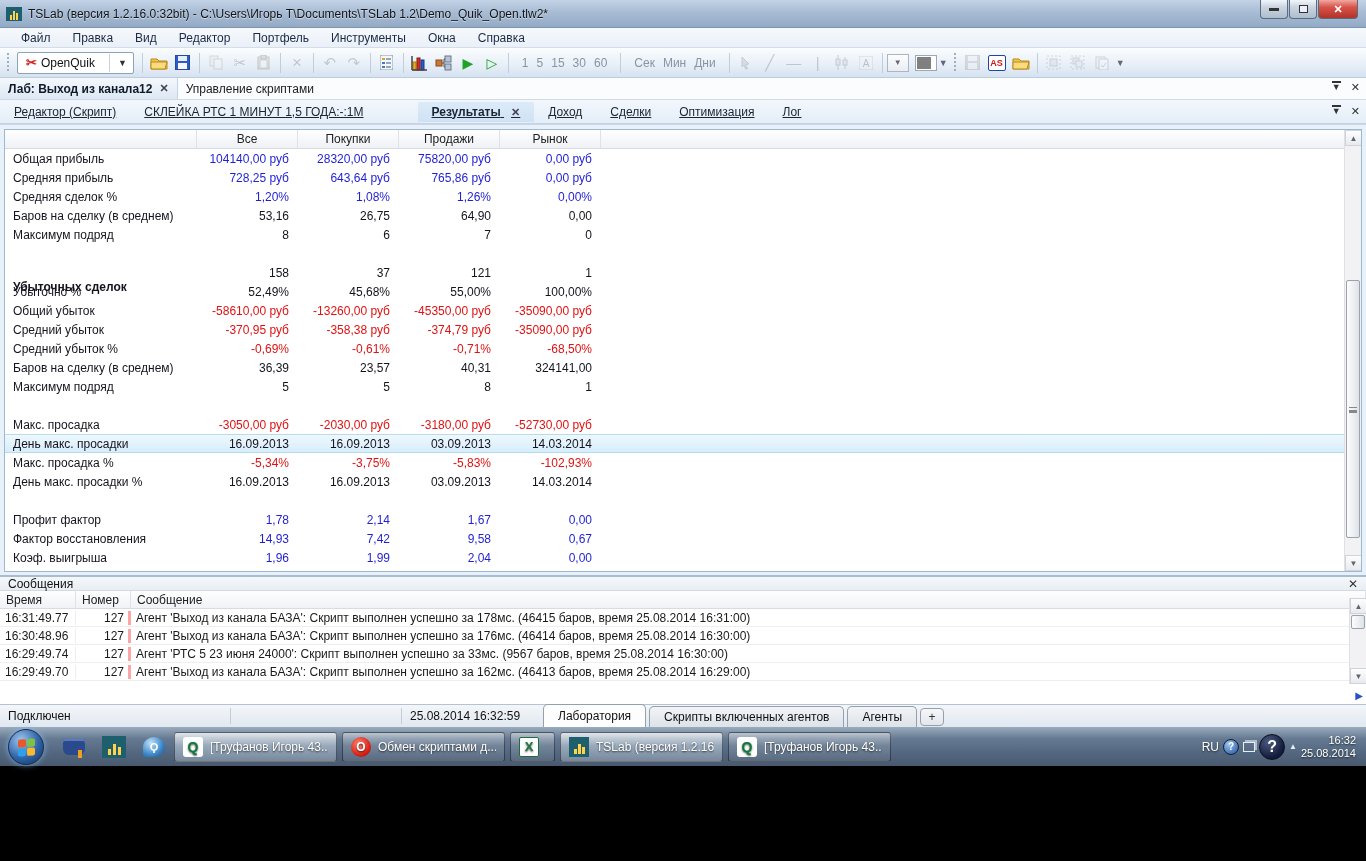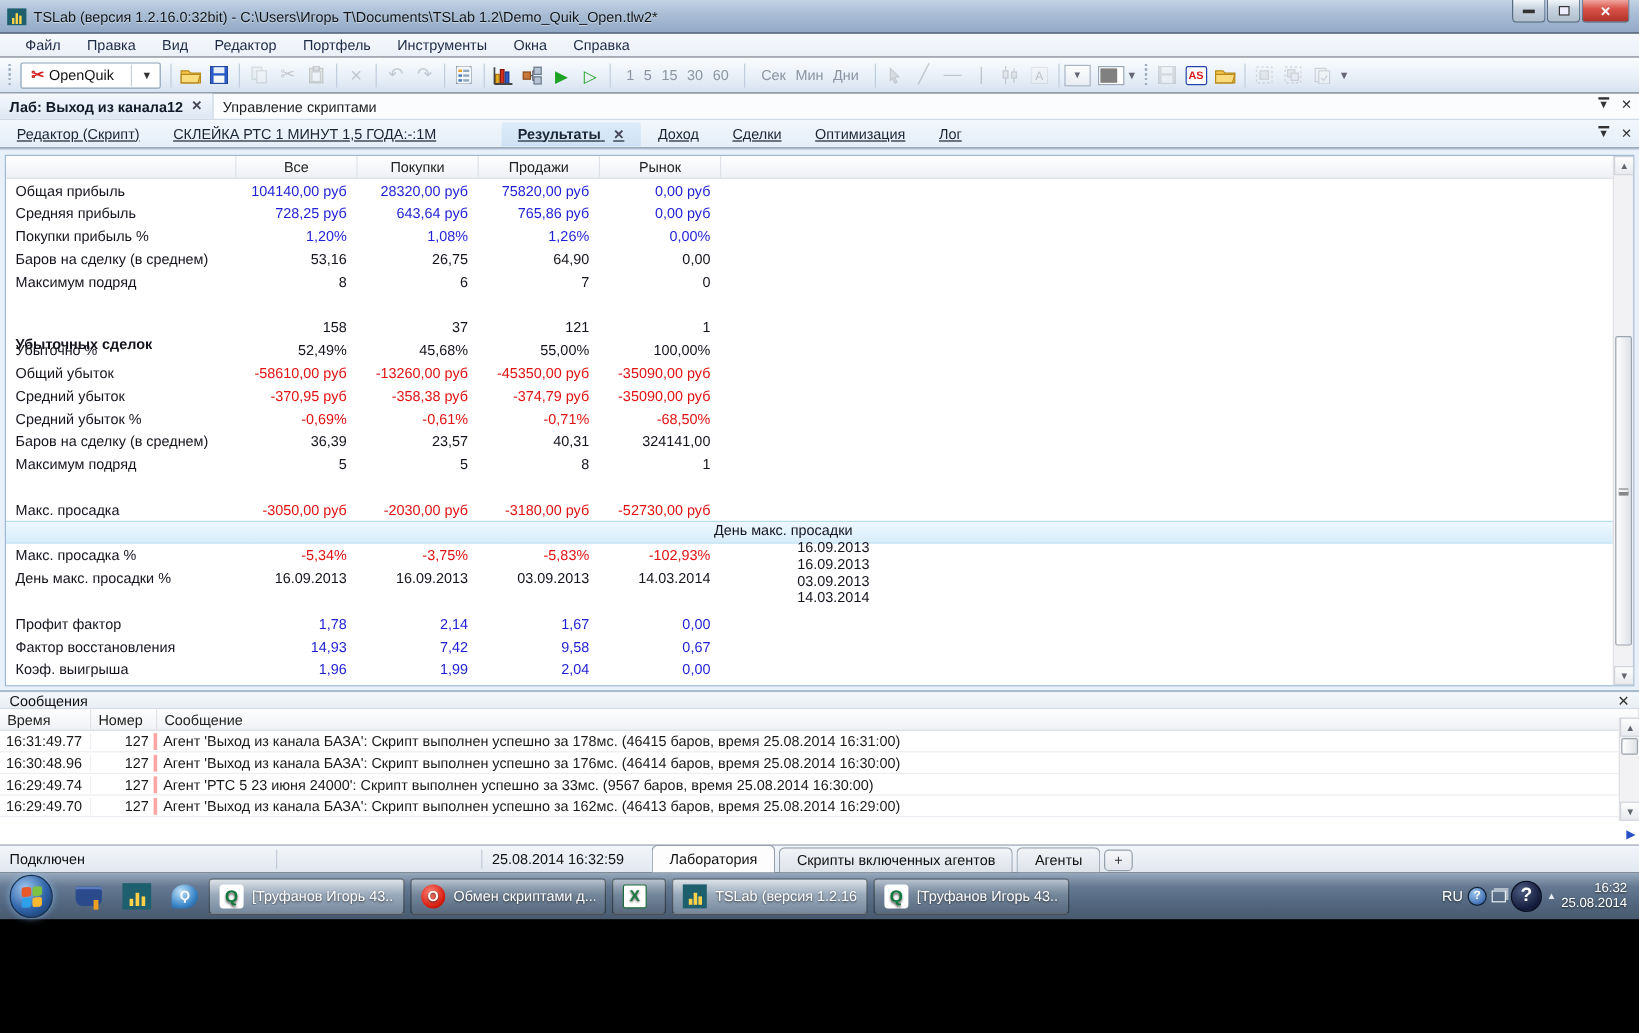--- a/index.html
+++ b/index.html
@@ -64,21 +64,21 @@
   .results { height:451px; background:#e8f0f9; padding:4px; border-top:1px solid #c8d8ea; }
   .results-inner { position:relative; height:443px; background:#fff; border:1px solid #9db8d2; overflow:hidden; }
   .rheader { height:19px; display:flex; background:linear-gradient(#ffffff,#eef1f6); border-bottom:1px solid #d8dce2; }
   .rheader .hcell { border-right:1px solid #dfe3e9; display:flex; align-items:center; justify-content:center; color:#222; }
   .c-label { width:192px; }
   .c-val { width:101px; }
   .trow { height:19px; display:flex; align-items:center; }
   .trow .lcell { width:192px; padding-left:8px; color:#14141e; white-space:nowrap; }
   .trow .vcell { width:101px; text-align:right; padding-right:9px; white-space:nowrap; }
   .trow.bold .lcell { font-weight:bold;margin-top:28px; }
-  .trow.hl { background:linear-gradient(#eef8fe,#d7edfb); border-top:1px solid #b5dcf0; border-bottom:1px solid #b5dcf0;flex-direction:column; }
+  .trow.hl { background:linear-gradient(#eef8fe,#d7edfb); border-top:1px solid #b5dcf0; border-bottom:1px solid #b5dcf0; }
   .v-blue { color:#1f1fd4; }
   .v-red { color:#e01212; }
   .v-black { color:#14141e; }
 
   
   .vscroll { position:absolute; top:0; right:0; width:17px; bottom:0; background:#f2f2f4; border-left:1px solid #e0e0e4; }
   .vs-arrow { position:absolute; left:0; width:17px; height:16px; display:flex; align-items:center; justify-content:center; font-size:8px; color:#60666e;
     background:linear-gradient(#fdfdfd,#e8eaee); border:1px solid #d0d4da; }
   .vs-up { top:0; } .vs-down { bottom:0; }
   .vs-thumb { position:absolute; left:1px; width:14px; background:linear-gradient(90deg,#fdfdfd,#dfe2e7); border:1px solid #9aa2ac; border-radius:2px;
@@ -404,21 +404,21 @@
             <span class="vcell v-blue">0,00 руб</span>
           </div>
           <div class="trow">
             <span class="lcell">Средняя прибыль</span>
             <span class="vcell v-blue">728,25 руб</span>
             <span class="vcell v-blue">643,64 руб</span>
             <span class="vcell v-blue">765,86 руб</span>
             <span class="vcell v-blue">0,00 руб</span>
           </div>
           <div class="trow">
-            <span class="lcell">Покупки прибыль %</span>
+            <span class="lcell">Средняя сделок %</span>
             <span class="vcell v-blue">1,20%</span>
             <span class="vcell v-blue">1,08%</span>
             <span class="vcell v-blue">1,26%</span>
             <span class="vcell v-blue">0,00%</span>
           </div>
           <div class="trow">
             <span class="lcell">Баров на сделку (в среднем)</span>
             <span class="vcell v-black">53,16</span>
             <span class="vcell v-black">26,75</span>
             <span class="vcell v-black">64,90</span>

